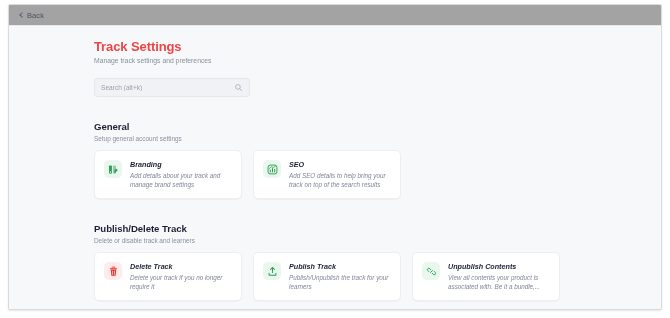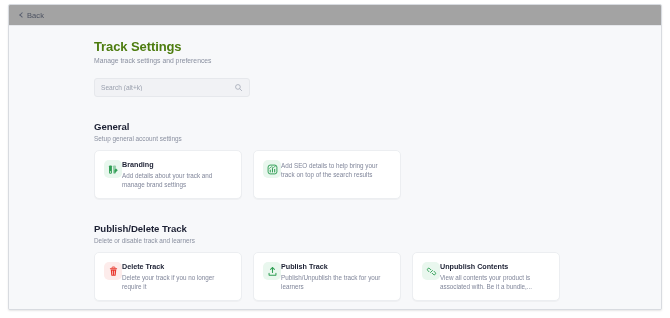--- a/index.html
+++ b/index.html
@@ -80,21 +80,21 @@
   .content {
     position: absolute;
     left: 85px;
     top: 13px;
     width: 478px;
   }
 
   .page-title {
     font-size: 13px;
     font-weight: bold;
-    color: #4d7c0f;
+    color: #ef4444;
     letter-spacing: -0.1px;
     margin: 0;
     line-height: 15px;
   }
   .page-subtitle {
     font-size: 6.8px;
     color: #8a90a0;
     margin: 2px 0 0 0;
     line-height: 9px;
   }
@@ -151,22 +151,24 @@
 
   .card {
     width: 148px;
     min-height: 47px;
     background: #ffffff;
     border: 1px solid #eceef1;
     border-radius: 5px;
     box-sizing: border-box;
     padding: 8px 9px 9px 9px;
     display: flex;
+    gap: 8px;
     cursor: pointer;
     box-shadow: 0 1px 1px rgba(20,25,40,0.035);
+    font-style: italic;
   }
 
   .card-icon {
     width: 18px;
     height: 18px;
     border-radius: 5px;
     flex: none;
     display: flex;
     align-items: center;
     justify-content: center;
@@ -241,20 +243,21 @@
             <div class="card-icon green">
               <svg width="11" height="11" viewBox="0 0 16 16">
                 <rect x="1.6" y="1.6" width="12.8" height="12.8" rx="3" fill="none" stroke="#2f9e54" stroke-width="1.4"></rect>
                 <rect x="4.0" y="8.2" width="1.5" height="4.0" fill="#2f9e54"></rect>
                 <rect x="7.2" y="6.0" width="1.5" height="6.2" fill="#2f9e54"></rect>
                 <rect x="10.4" y="7.2" width="1.5" height="5.0" fill="#2f9e54"></rect>
                 <path d="M3.6 6.4 L6.4 4.0 L9.2 5.2 L12.4 3.0" fill="none" stroke="#2f9e54" stroke-width="1.1" stroke-linecap="round" stroke-linejoin="round"></path>
               </svg>
             </div>
             <div class="card-text">
+              <div class="card-title">SEO</div>
               <div class="card-desc">Add SEO details to help bring your track on top of the search results</div>
             </div>
           </div>
 
         </div>
       </div>
 
       <div class="section">
         <h2 class="section-title">Publish/Delete Track</h2>
         <p class="section-subtitle">Delete or disable track and learners</p>

